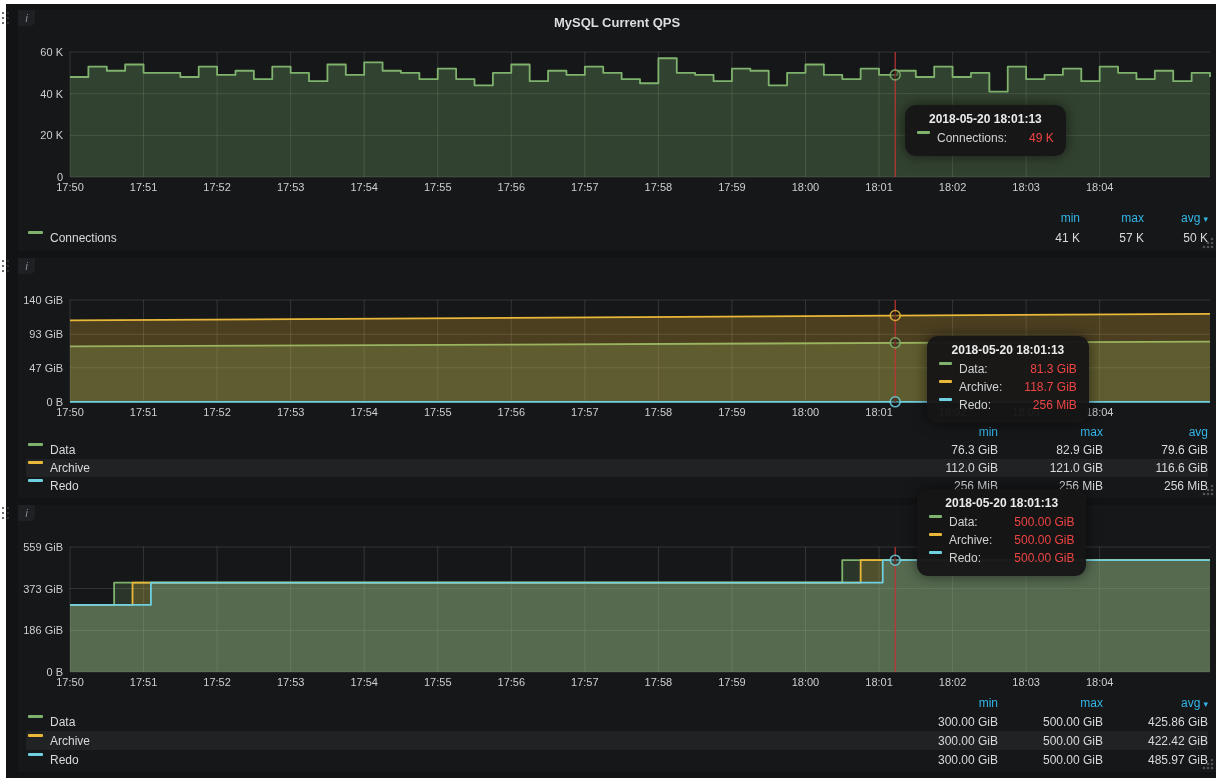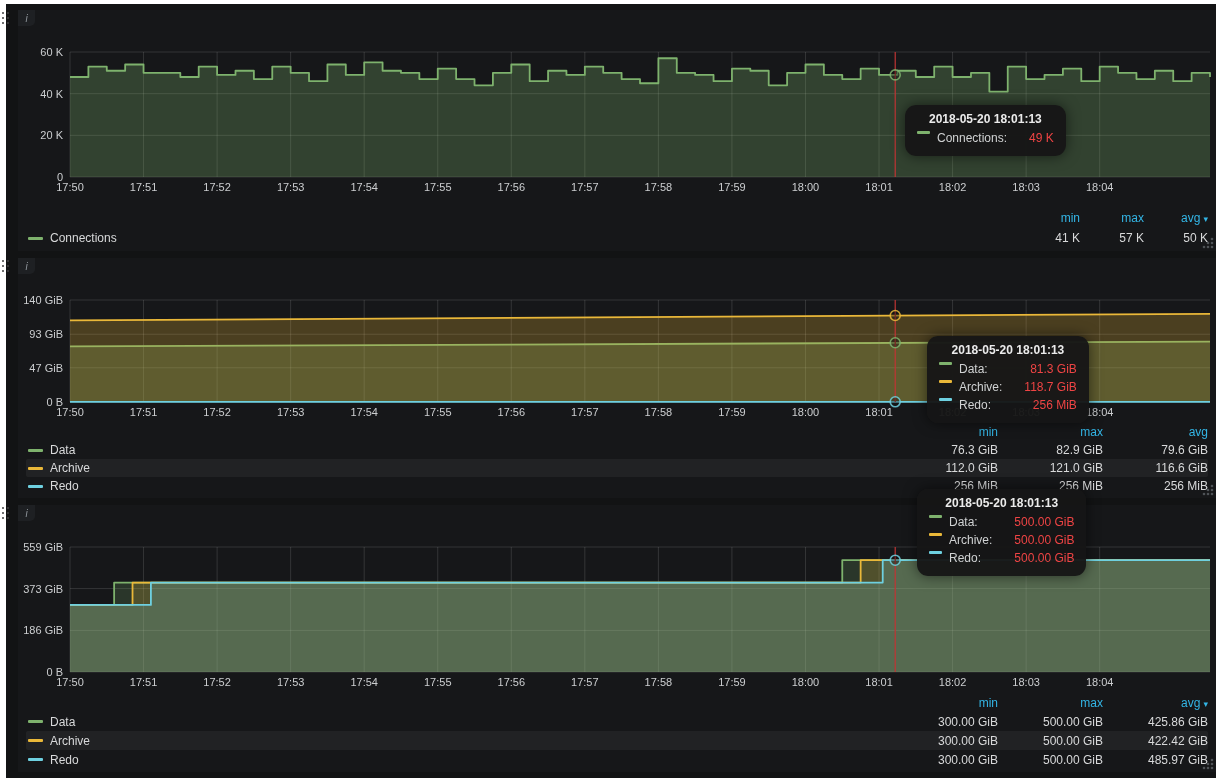--- a/index.html
+++ b/index.html
@@ -12,21 +12,21 @@
 .info-corner{position:absolute;top:0;left:0;width:17px;height:16px;background:#1e2023;border-bottom-right-radius:5px;display:flex;align-items:center;justify-content:center;color:#90969c;font-size:10px;font-style:italic;cursor:pointer;z-index:3}
 .plot-wrap{position:absolute;left:2px;right:2px;top:24px}
 .plot-svg{position:absolute;left:0;top:0;width:100%;height:100%;font-family:"Liberation Sans",sans-serif}
 .legend{position:absolute;left:8px;right:8px;bottom:3px;font-size:12px;color:#d8d9da}
 .lg-head{display:flex;justify-content:flex-end;align-items:center}
 .lg-head .lg-col{color:#33b5e5;font-weight:normal;cursor:pointer}
 .lg-col{width:105px;text-align:right}
 .legend.p1 .lg-col{width:64px}
 .lg-row{display:flex;align-items:center;border-radius:2px}
 .lg-row.alt{background:rgba(255,255,255,0.05)}
-.lg-series{flex:1;display:flex;align-items:center;gap:7px;cursor:pointer;padding-left:2px}
+.lg-series{flex:1;display:flex;align-items:flex-start;gap:7px;cursor:pointer;padding-left:2px}
 .dash-swatch{display:inline-block;width:15px;height:3px;border-radius:1px;background:#888}
 .caret{font-size:9px;margin-left:3px;color:#33b5e5}
 .p1 .lg-row,.p1 .lg-head{height:20px}
 .p23 .lg-row,.p23 .lg-head{height:18px}
 .legend.p3h .lg-row,.legend.p3h .lg-head{height:19px}
 .tooltip{position:absolute;background:rgba(22,22,22,0.96);border-radius:11px;padding:7px 12px;z-index:60;box-shadow:0 0 14px rgba(0,0,0,0.55);font-size:12px;color:#d0d2d3;white-space:nowrap}
 .tt-time{font-weight:bold;color:#ebebeb;text-align:center;margin-bottom:5px}
 .tt-row{display:flex;height:18px}
 .tt-row .dash-swatch{margin-right:7px;width:13px}
 .tt-val{margin-left:auto;padding-left:22px;font-weight:normal;color:#ef4444}
@@ -37,20 +37,23 @@
 svg .ylab,svg .xlab{fill:#ccced0;font-size:11px}
 </style>
 </head>
 <body>
 
 <div class="dash">
 
   <section class="panel" style="top:6px;height:241px;">
     <div class="info-corner">
       <span>i</span>
+    </div>
+    <div class="panel-header">
+      <span class="panel-title">MySQL Current QPS</span>
     </div>
     <div class="plot-wrap" style="bottom:54px;">
       <svg class="plot-svg" viewBox="0 0 1194 163">
           <line class="grid" x1="50" x2="50" y1="18" y2="143"></line>
           <text class="xlab" x="50" y="157" text-anchor="middle">17:50</text>
           <line class="grid" x1="123.54838709677419" x2="123.54838709677419" y1="18" y2="143"></line>
           <text class="xlab" x="123.54838709677419" y="157" text-anchor="middle">17:51</text>
           <line class="grid" x1="197.09677419354838" x2="197.09677419354838" y1="18" y2="143"></line>
           <text class="xlab" x="197.09677419354838" y="157" text-anchor="middle">17:52</text>
           <line class="grid" x1="270.64516129032256" x2="270.64516129032256" y1="18" y2="143"></line>

